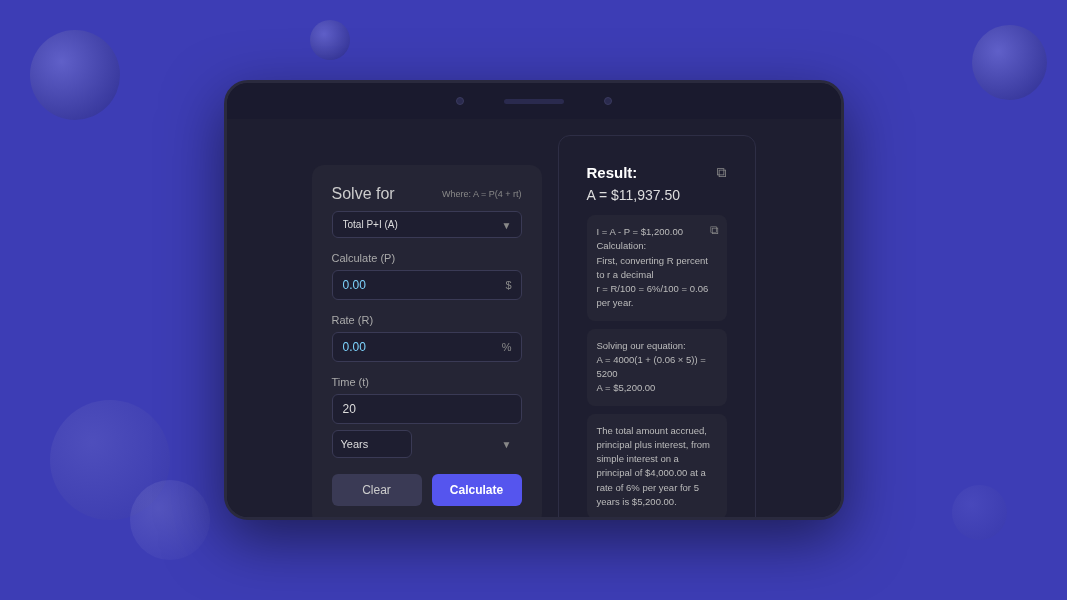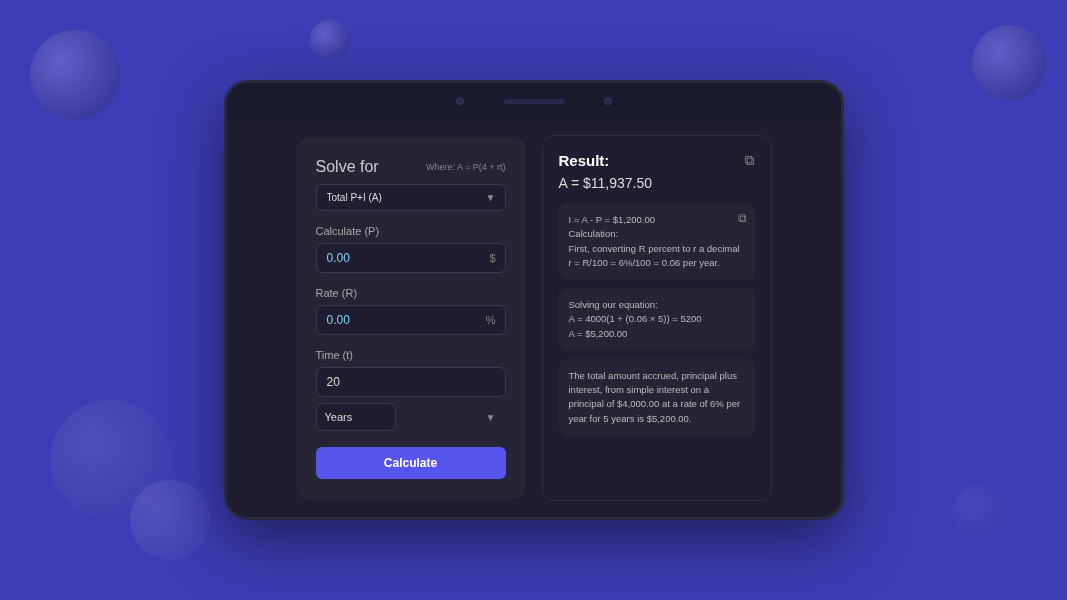--- a/index.html
+++ b/index.html
@@ -245,22 +245,22 @@
       font-weight: 600;
       padding: 9px;
       cursor: pointer;
     }
 
     
     .result-panel {
       background: #1e1e30;
       border-radius: 12px;
       border: 1px solid #2e2e45;
-      padding: 16px;
-      width: 230px;
+      padding: 28px;
+      width: 198px;
       flex-shrink: 0;
       align-self: stretch;
       position: relative;
       overflow-y: auto;
     }
 
     .result-header {
       display: flex;
       justify-content: space-between;
       align-items: center;
@@ -371,20 +371,21 @@
               <option>Years</option>
               <option>Months</option>
               <option>Days</option>
             </select>
             <span class="select-arrow">▼</span>
           </div>
         </div>
       </div>
 
       <div class="btn-row">
+        <button class="btn-clear">Clear</button>
         <button class="btn-calculate">Calculate</button>
       </div>
     </div>
 
     <div class="result-panel">
       <div class="result-header">
         <span class="result-title">Result:</span>
         <span class="copy-icon">⧉</span>
       </div>
       <div class="result-value">A = $11,937.50</div>

